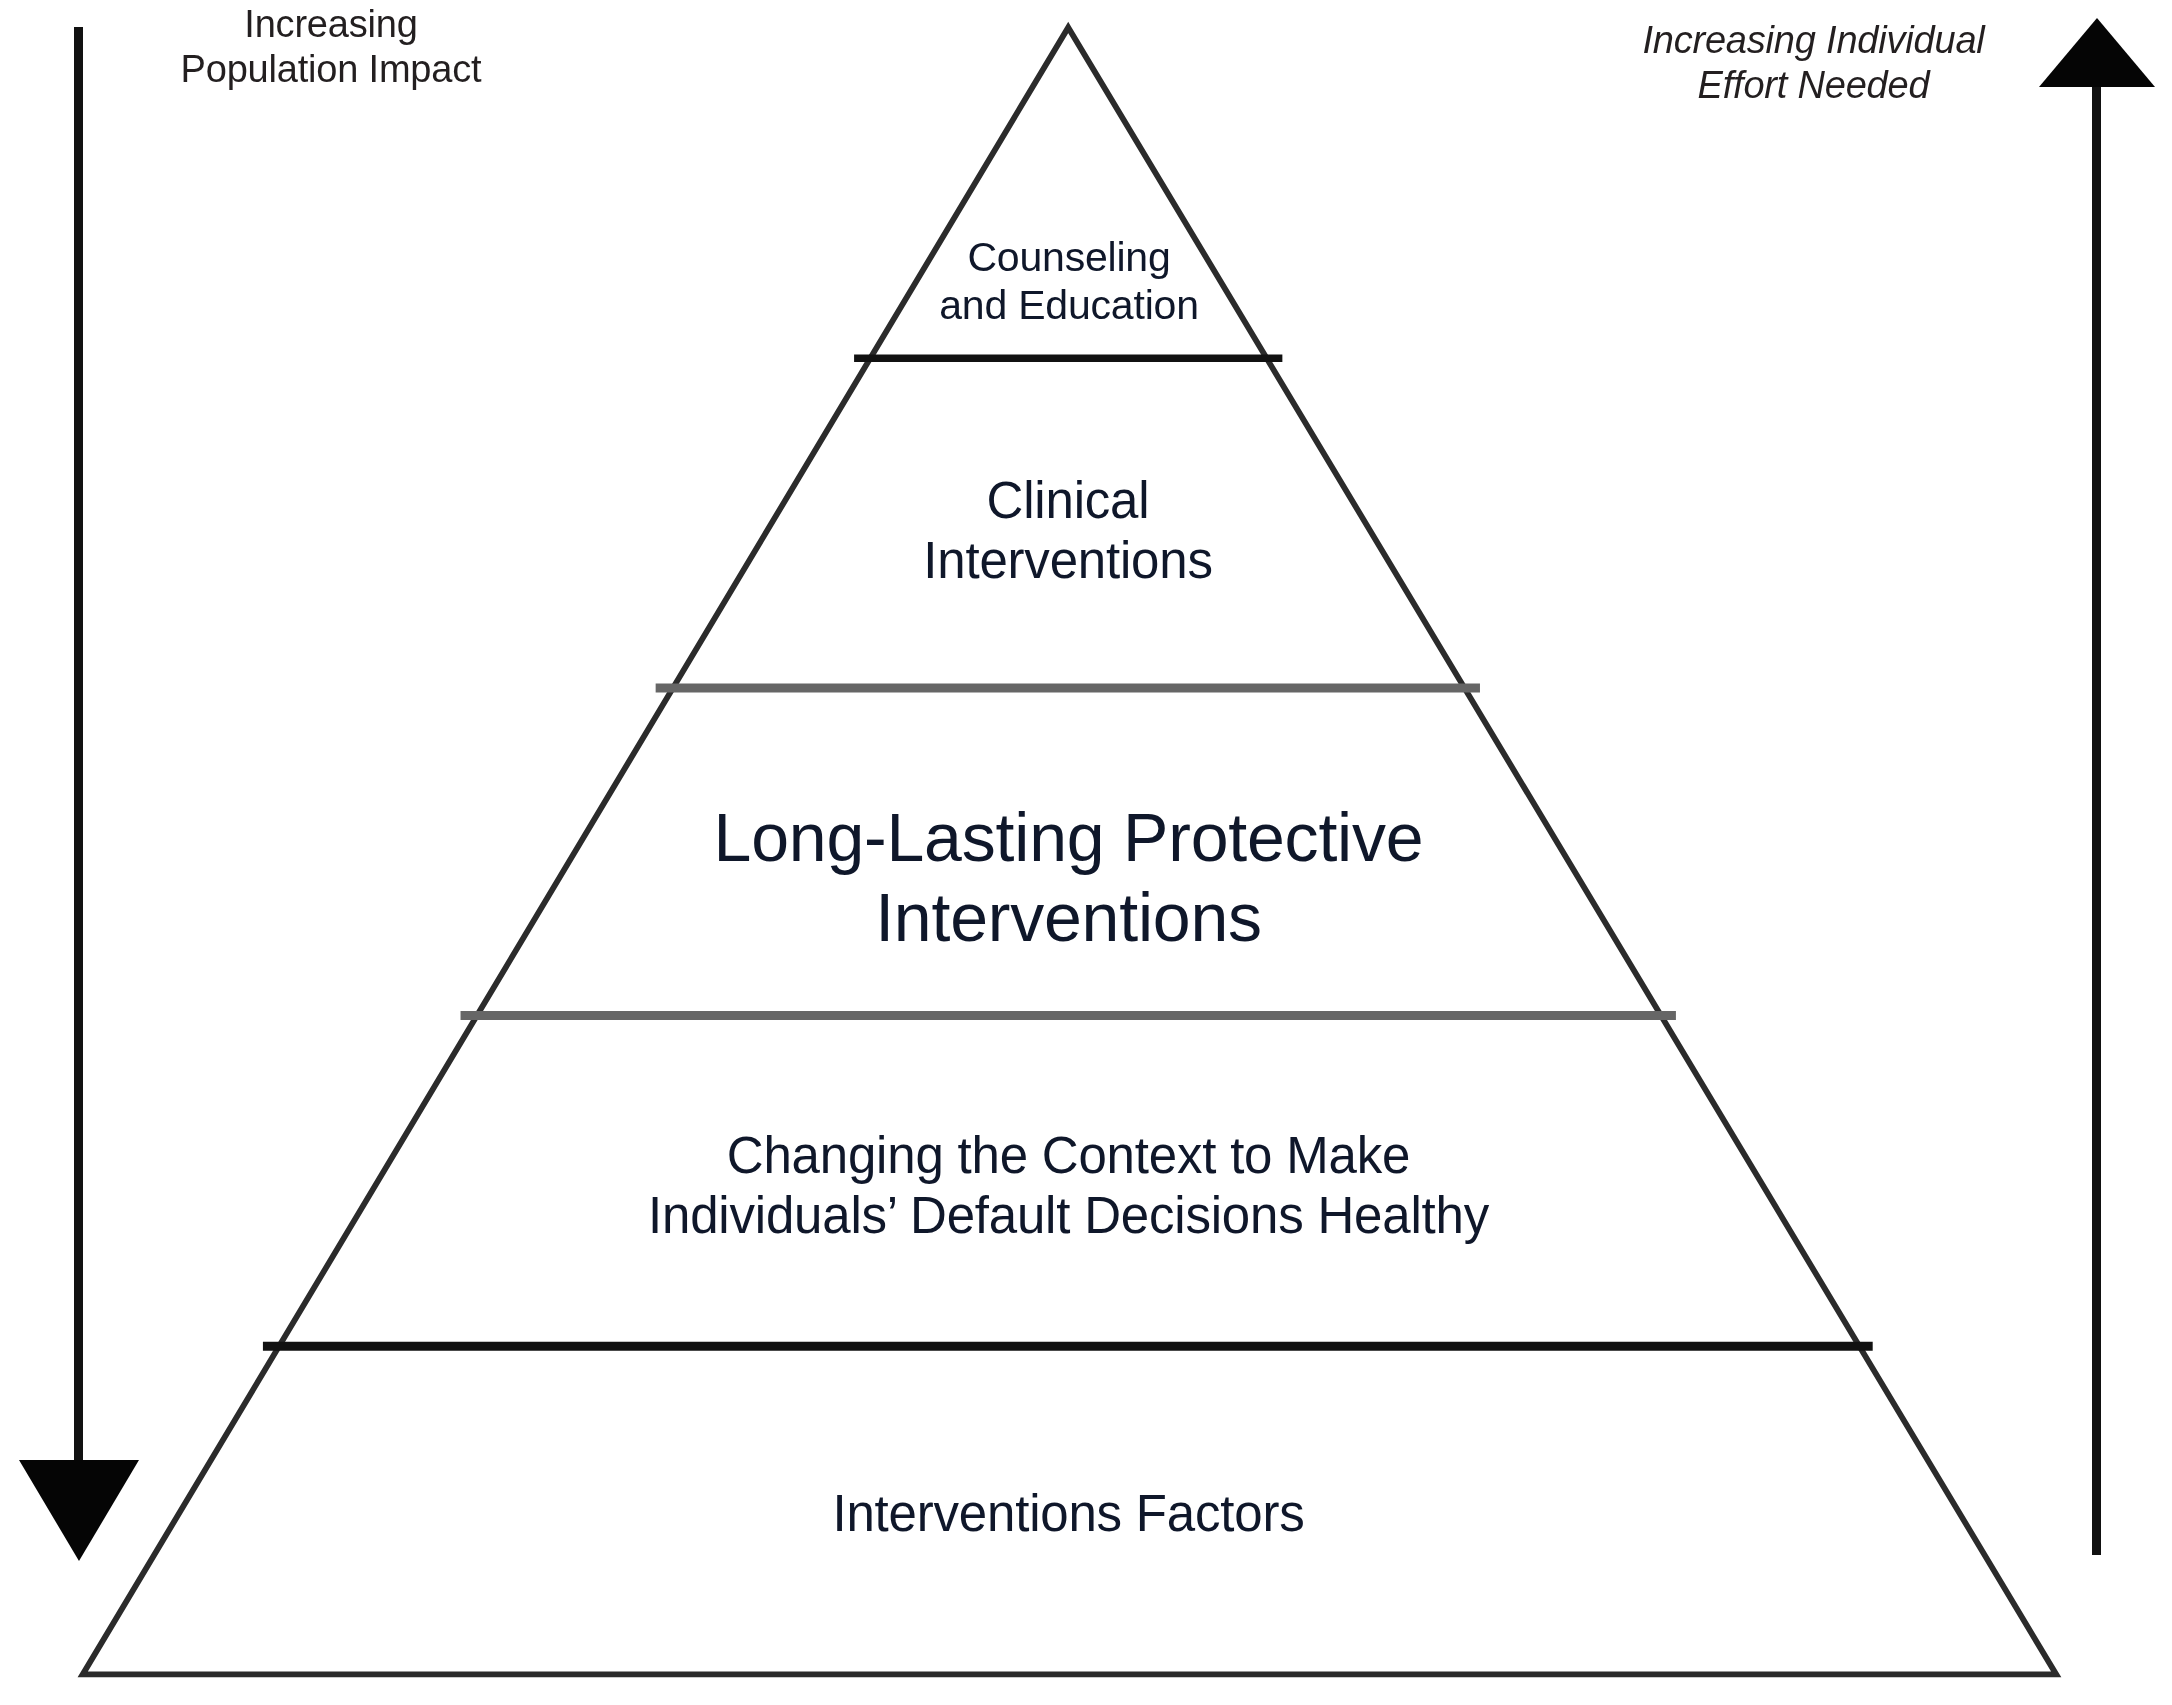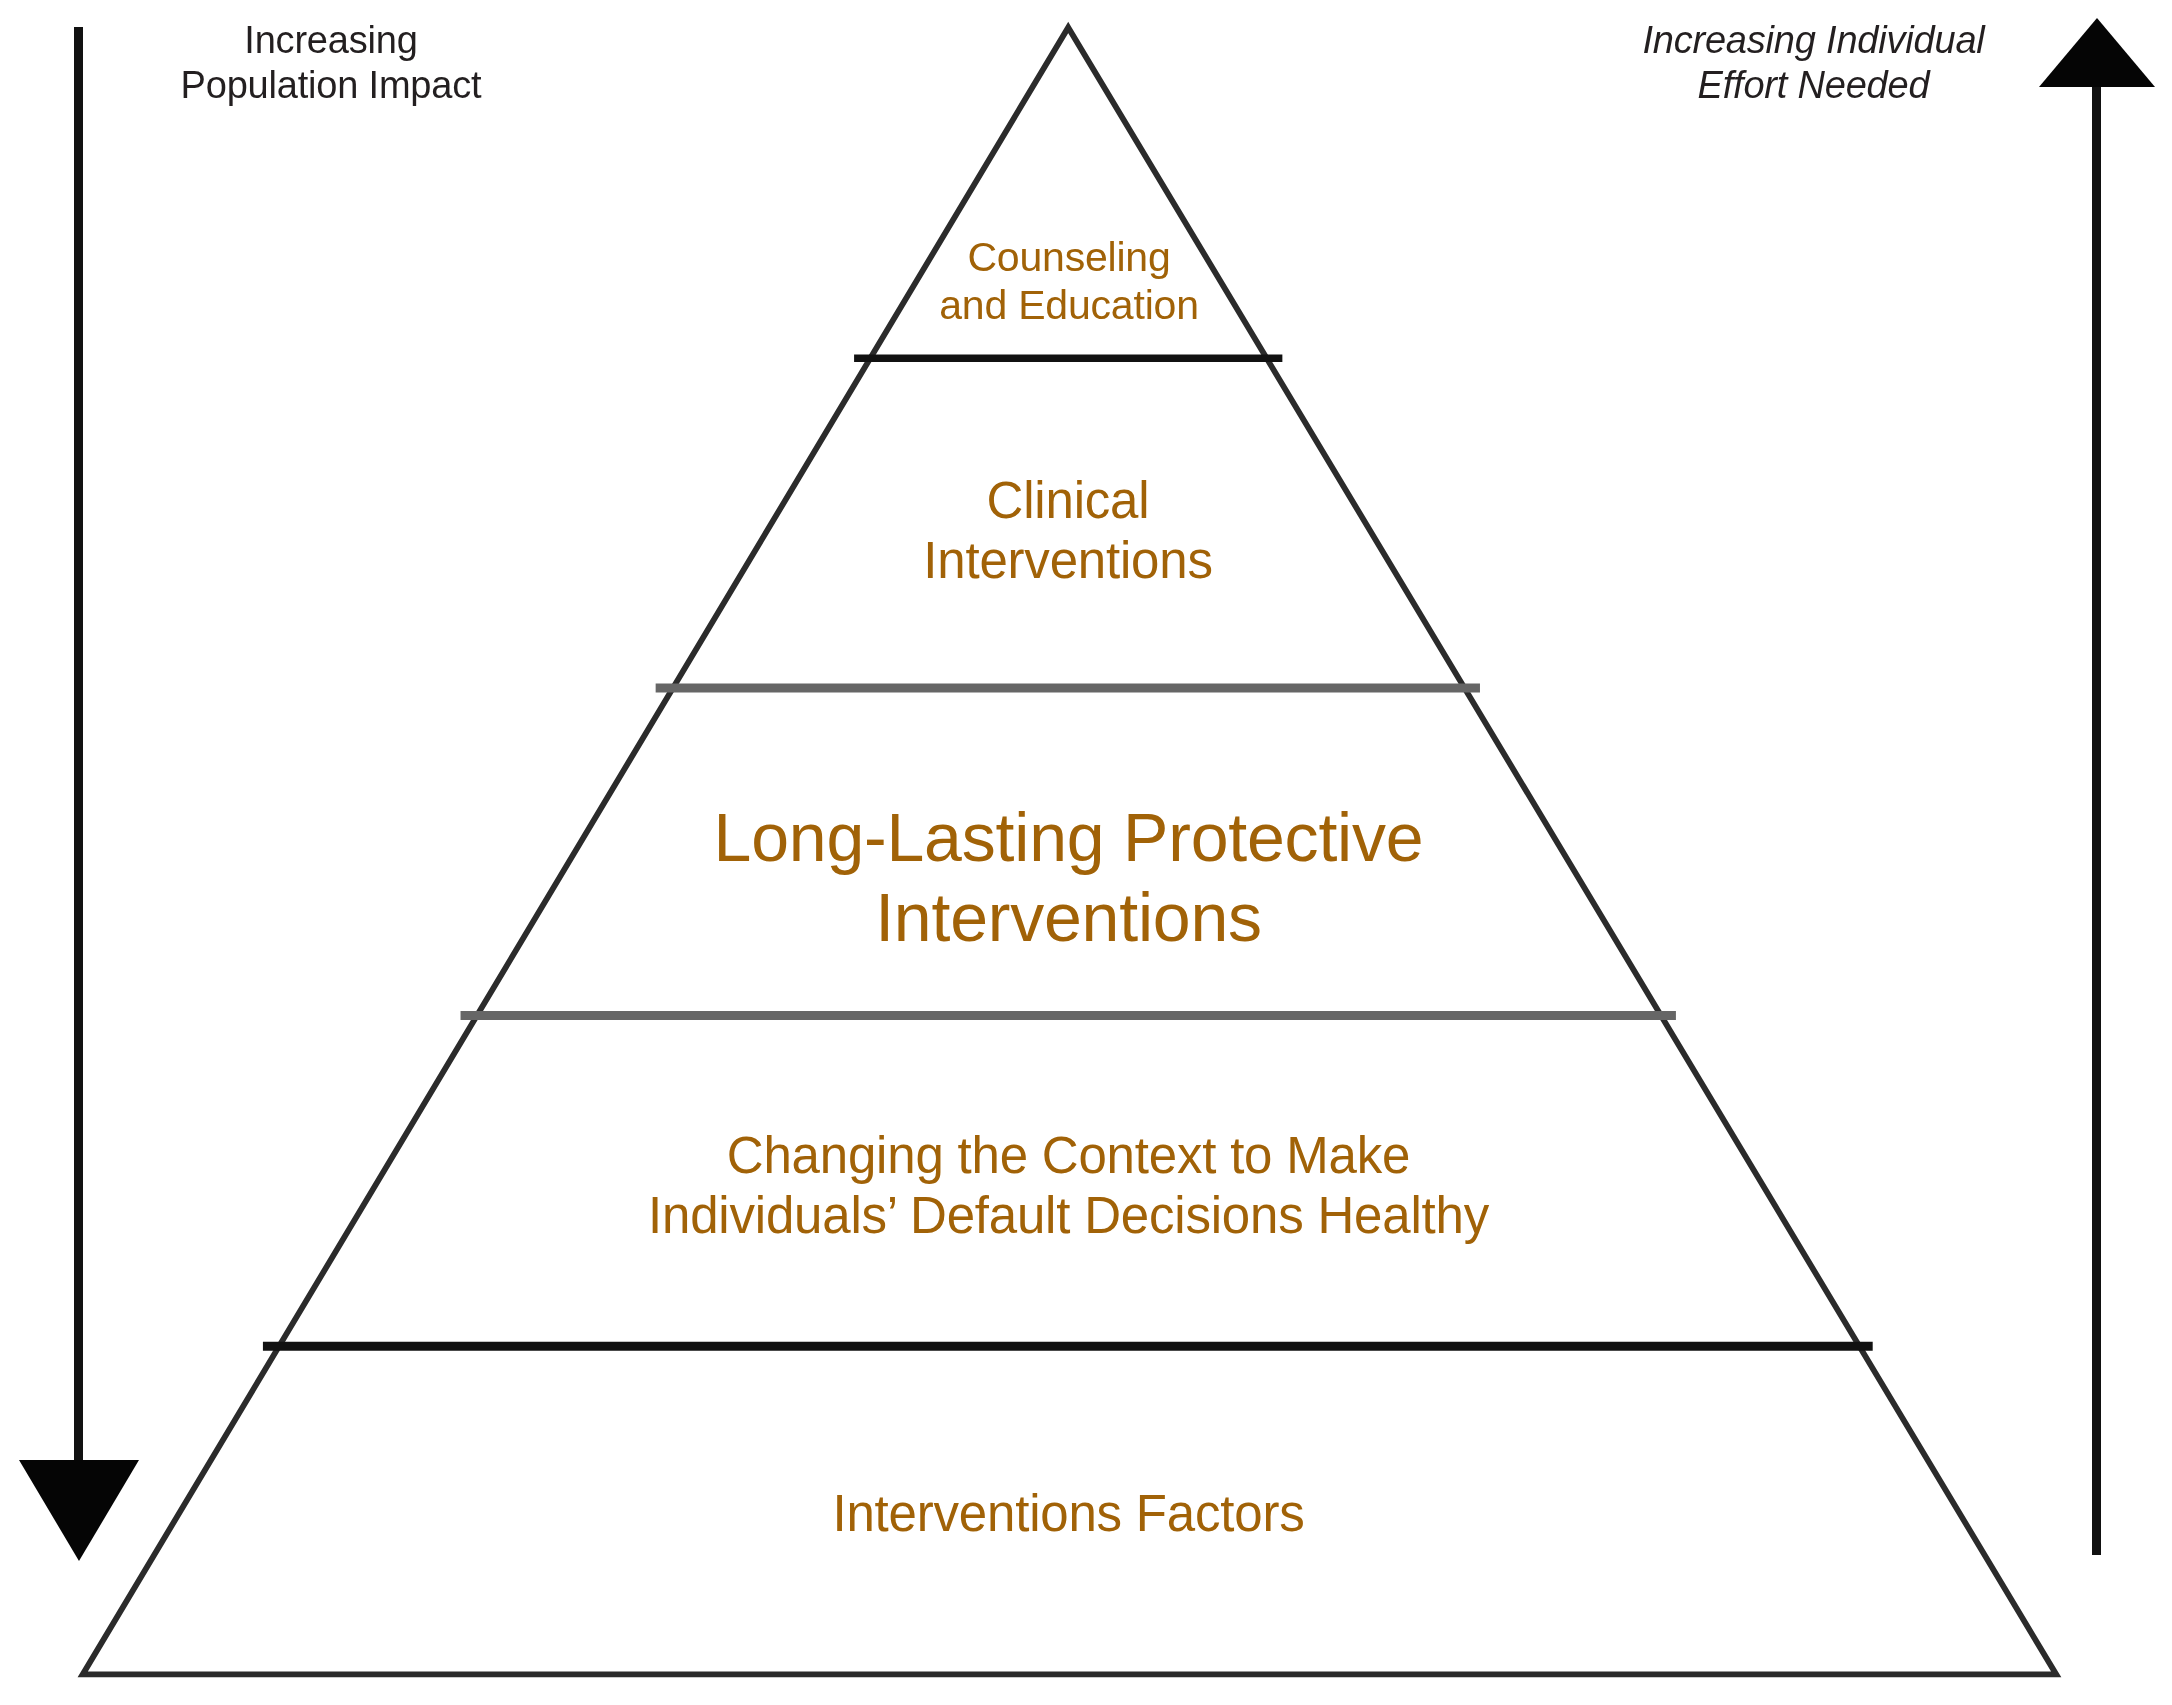--- a/index.html
+++ b/index.html
@@ -21,21 +21,21 @@
     position: absolute;
     text-align: center;
     color: #231f20;
     font-size: 38px;
     line-height: 1.18;
     letter-spacing: -0.2px;
     white-space: pre-line;
   }
   #label-left {
     left: 116px;
-    top: 18px;
+    top: 2px;
     width: 430px;
   }
   #label-right {
     left: 1557px;
     top: 18px;
     width: 513px;
     font-style: italic;
   }
 
   
@@ -69,21 +69,21 @@
     position: absolute;
     left: 0; top: 0;
     width: 2172px;
     height: 1706px;
   }
 
   
   .tier-text {
     position: absolute;
     text-align: center;
-    color: #a16207;
+    color: #0f172a;
     line-height: 1.17;
     white-space: pre-line;
     letter-spacing: -0.2px;
   }
   #tier-1-text { left: 858px; top: 234px;  width: 422px;  font-size: 41px; }
   #tier-2-text { left: 696px;  top: 471px;  width: 744px;  font-size: 51px; text-align: center; }
   #tier-3-text { left: 589px;  top: 798px;  width: 959px; font-size: 68px; }
   #tier-4-text { left: 465px;  top: 1126px; width: 1207px; font-size: 51px; }
   #tier-5-text { left: 506px;  top: 1484px; width: 1125px; font-size: 51px; }
 </style>

